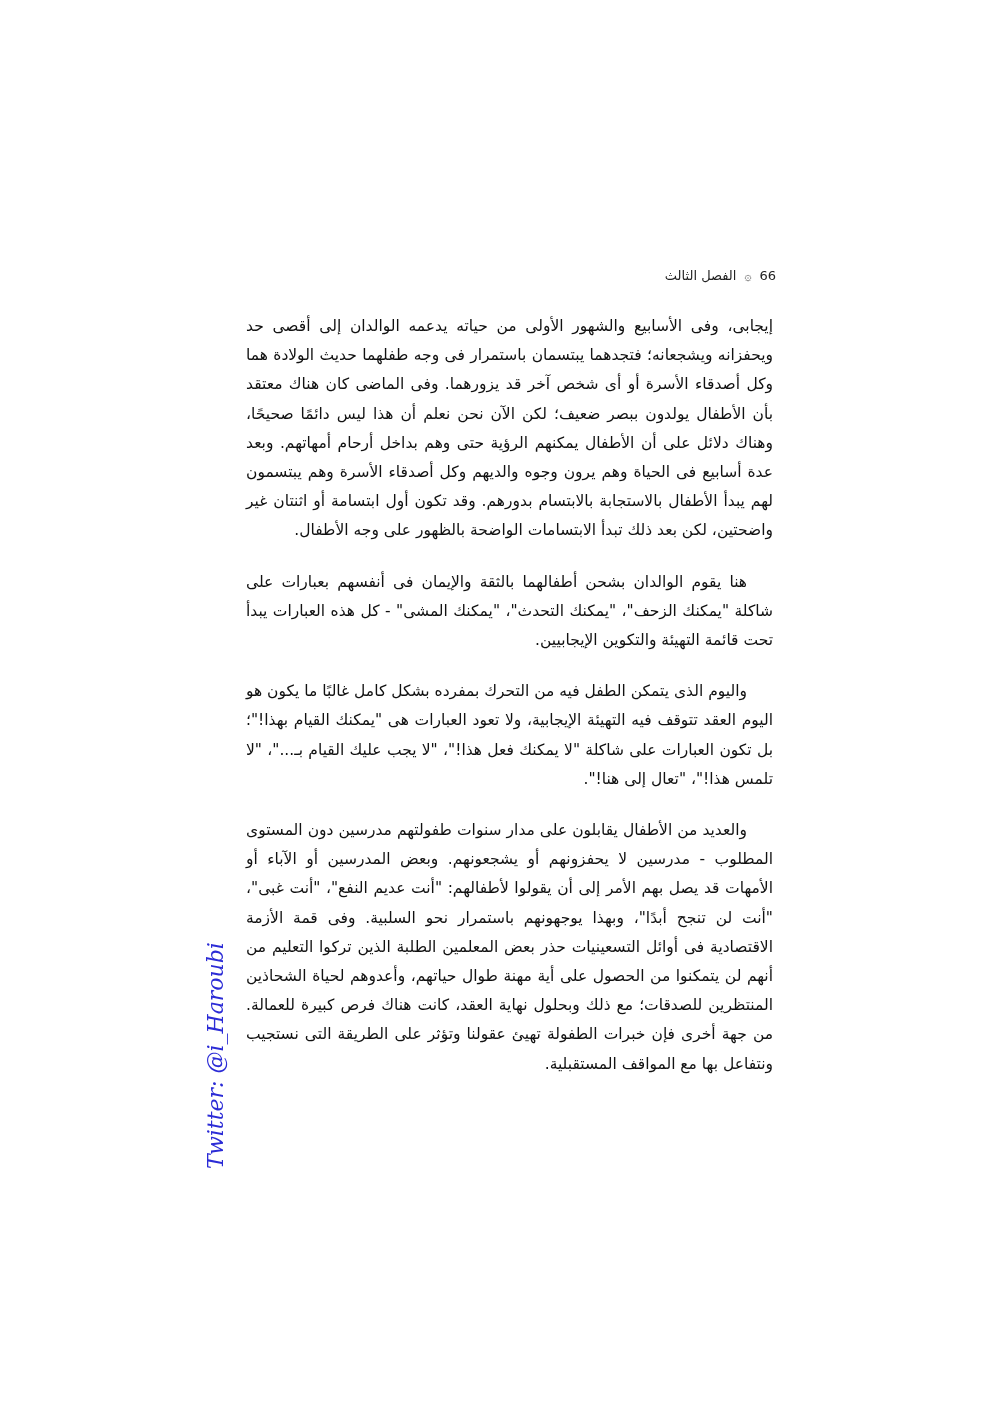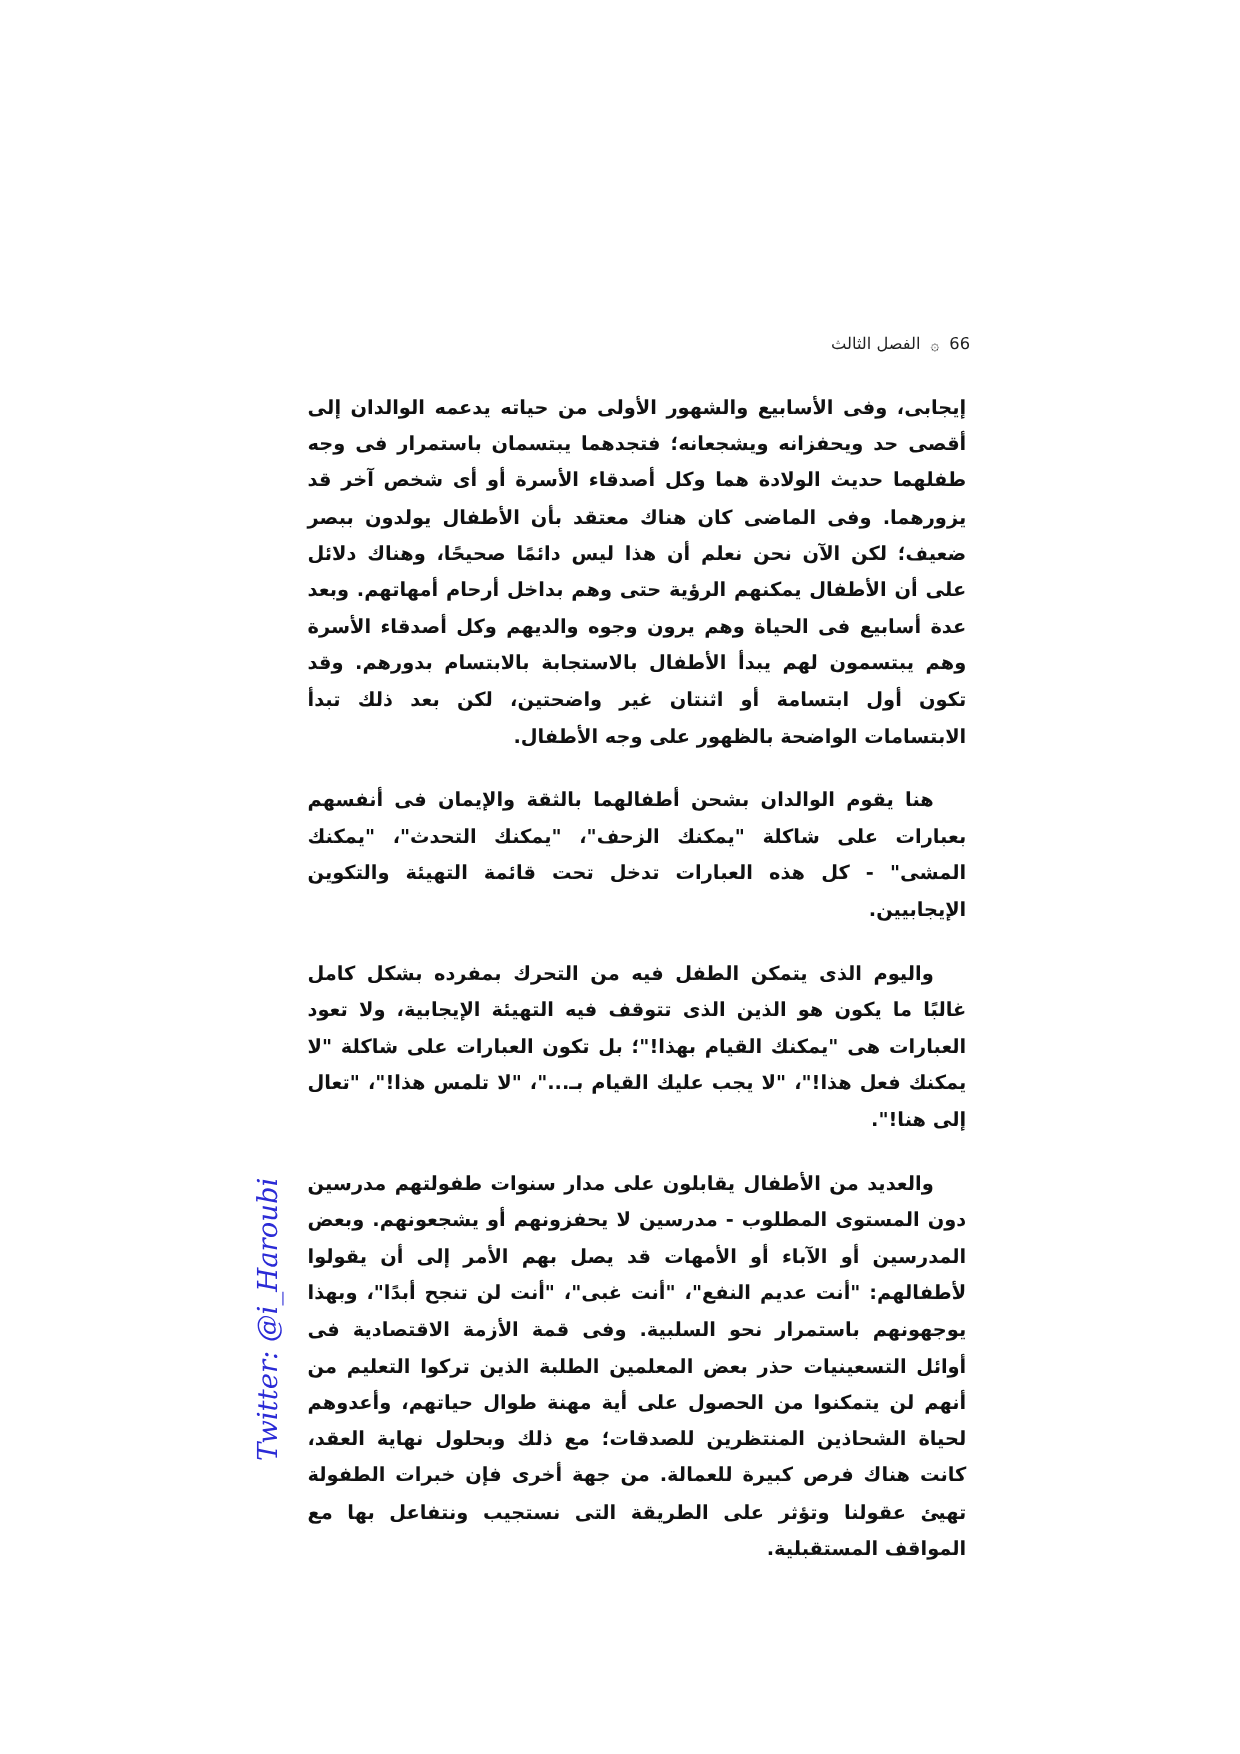--- a/index.html
+++ b/index.html
@@ -39,21 +39,20 @@
     .body-text {
       position: absolute;
       top: 312px;
       left: 246px;
       width: 527px;
       direction: rtl;
       text-align: justify;
       text-align-last: right;
       font-size: 15.5px;
       line-height: 29.2px;
-      font-weight: bold;
     }
     .body-text p {
       margin: 0 0 22px 0;
     }
     .body-text p.indent {
       text-indent: 26px;
     }
     .watermark {
       position: absolute;
       left: 197px;
@@ -80,22 +79,22 @@
 <div class="page">
 
   <div class="running-header">
     <span>66</span>
     <span class="ornament">۞</span>
     <span>الفصل الثالث</span>
   </div>
 
   <div class="body-text">
     <p>إيجابى، وفى الأسابيع والشهور الأولى من حياته يدعمه الوالدان إلى أقصى حد ويحفزانه ويشجعانه؛ فتجدهما يبتسمان باستمرار فى وجه طفلهما حديث الولادة هما وكل أصدقاء الأسرة أو أى شخص آخر قد يزورهما. وفى الماضى كان هناك معتقد بأن الأطفال يولدون ببصر ضعيف؛ لكن الآن نحن نعلم أن هذا ليس دائمًا صحيحًا، وهناك دلائل على أن الأطفال يمكنهم الرؤية حتى وهم بداخل أرحام أمهاتهم. وبعد عدة أسابيع فى الحياة وهم يرون وجوه والديهم وكل أصدقاء الأسرة وهم يبتسمون لهم يبدأ الأطفال بالاستجابة بالابتسام بدورهم. وقد تكون أول ابتسامة أو اثنتان غير واضحتين، لكن بعد ذلك تبدأ الابتسامات الواضحة بالظهور على وجه الأطفال.</p>
-    <p class="indent">هنا يقوم الوالدان بشحن أطفالهما بالثقة والإيمان فى أنفسهم بعبارات على شاكلة "يمكنك الزحف"، "يمكنك التحدث"، "يمكنك المشى" - كل هذه العبارات تدخل تحت قائمة التهيئة والتكوين الإيجابيين.</p>
-    <p class="indent">واليوم الذى يتمكن الطفل فيه من التحرك بمفرده بشكل كامل غالبًا ما يكون هو الذين الذى تتوقف فيه التهيئة الإيجابية، ولا تعود العبارات هى "يمكنك القيام بهذا!"؛ بل تكون العبارات على شاكلة "لا يمكنك فعل هذا!"، "لا يجب عليك القيام بـ..."، "لا تلمس هذا!"، "تعال إلى هنا!".</p>
+    <p class="indent">هنا يقوم الوالدان بشحن أطفالهما بالثقة والإيمان فى أنفسهم بعبارات على شاكلة "يمكنك الزحف"، "يمكنك التحدث"، "يمكنك المشى" - كل هذه العبارات يبدأ تحت قائمة التهيئة والتكوين الإيجابيين.</p>
+    <p class="indent">واليوم الذى يتمكن الطفل فيه من التحرك بمفرده بشكل كامل غالبًا ما يكون هو اليوم العقد تتوقف فيه التهيئة الإيجابية، ولا تعود العبارات هى "يمكنك القيام بهذا!"؛ بل تكون العبارات على شاكلة "لا يمكنك فعل هذا!"، "لا يجب عليك القيام بـ..."، "لا تلمس هذا!"، "تعال إلى هنا!".</p>
     <p class="indent">والعديد من الأطفال يقابلون على مدار سنوات طفولتهم مدرسين دون المستوى المطلوب - مدرسين لا يحفزونهم أو يشجعونهم. وبعض المدرسين أو الآباء أو الأمهات قد يصل بهم الأمر إلى أن يقولوا لأطفالهم: "أنت عديم النفع"، "أنت غبى"، "أنت لن تنجح أبدًا"، وبهذا يوجهونهم باستمرار نحو السلبية. وفى قمة الأزمة الاقتصادية فى أوائل التسعينيات حذر بعض المعلمين الطلبة الذين تركوا التعليم من أنهم لن يتمكنوا من الحصول على أية مهنة طوال حياتهم، وأعدوهم لحياة الشحاذين المنتظرين للصدقات؛ مع ذلك وبحلول نهاية العقد، كانت هناك فرص كبيرة للعمالة. من جهة أخرى فإن خبرات الطفولة تهيئ عقولنا وتؤثر على الطريقة التى نستجيب ونتفاعل بها مع المواقف المستقبلية.</p>
   </div>
 
   <div class="watermark">
     <span>Twitter: @i_Haroubi</span>
   </div>
 
 </div>
 
 </body></html>

